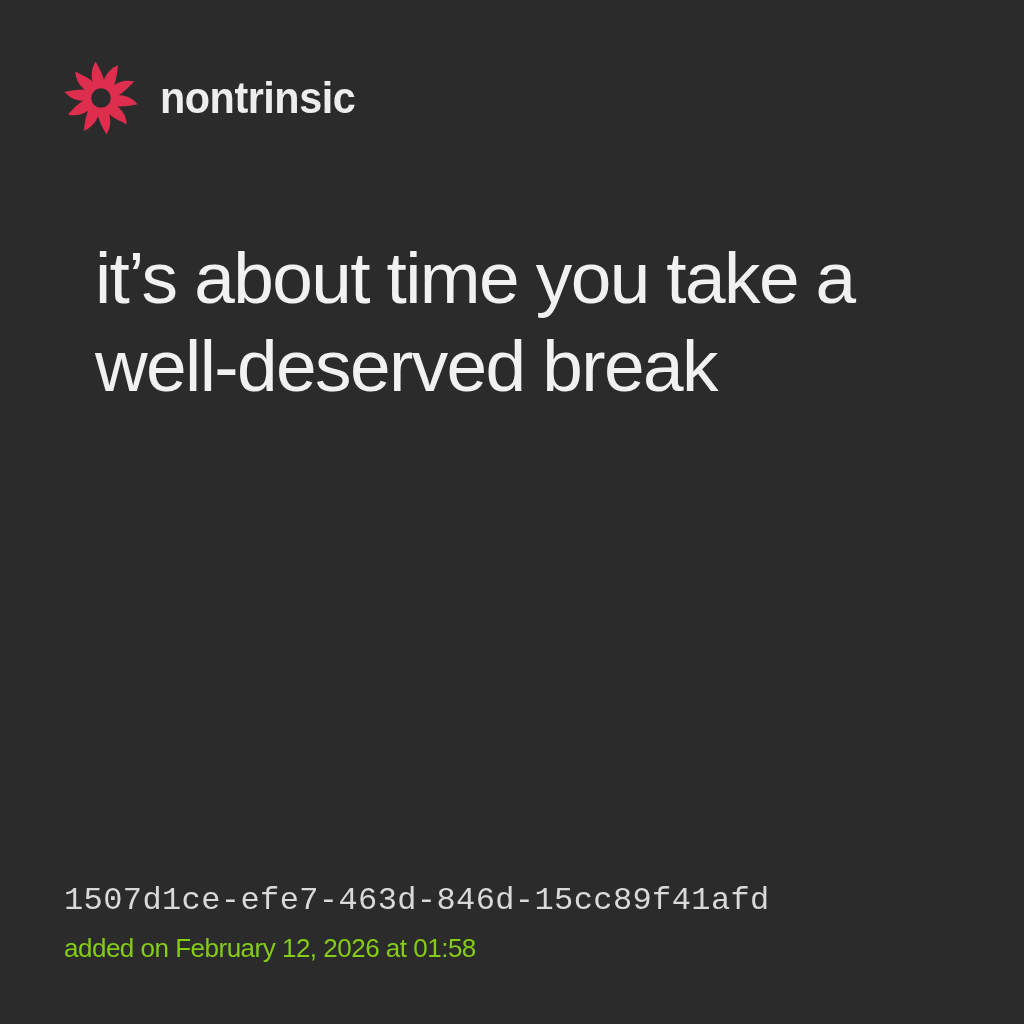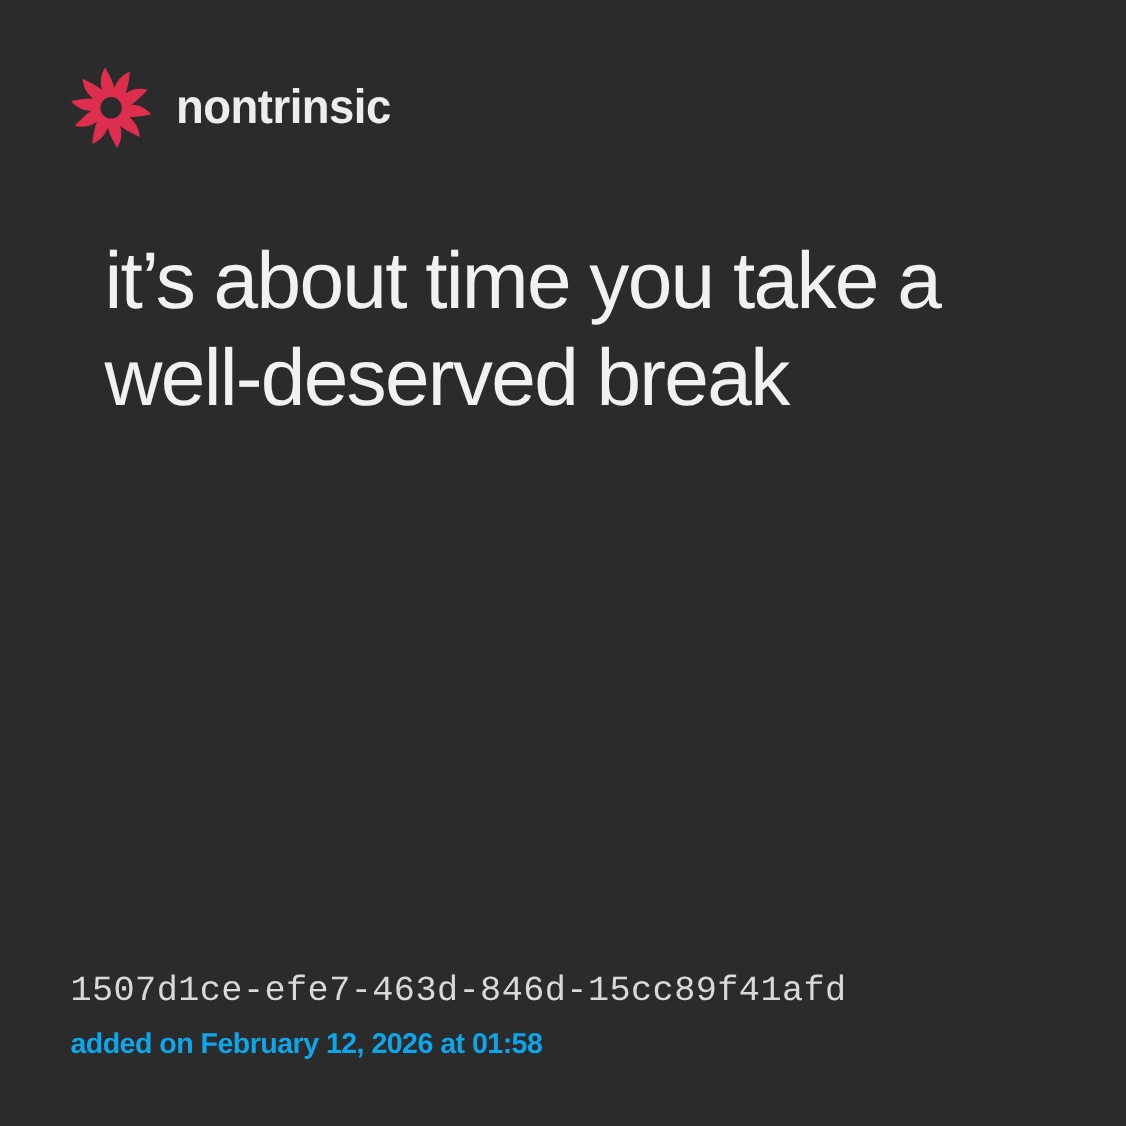--- a/index.html
+++ b/index.html
@@ -16,20 +16,21 @@
     -webkit-font-smoothing: antialiased;
   }
 
   .card {
     position: absolute;
     inset: 0;
     box-sizing: border-box;
     padding: 58px 64px 56px 64px;
     display: flex;
     flex-direction: column;
+    gap: 22px;
   }
 
   
   .brand {
     display: flex;
     align-items: center;
     gap: 20px;
     height: 80px;
     flex: 0 0 auto;
   }
@@ -80,23 +81,23 @@
     font-family: "Liberation Mono", "DejaVu Sans Mono", monospace;
     font-size: 32px;
     letter-spacing: 0.4px;
     color: #d9d9d9;
     line-height: 1.5;
     white-space: nowrap;
   }
   .meta-date {
     font-family: "Liberation Sans", sans-serif;
     font-size: 26px;
-    font-weight: 700;
+    font-weight: 400;
     letter-spacing: -0.5px;
-    color: #0ea5e9;
+    color: #84cc16;
     line-height: 1.45;
     margin-top: 5px;
     white-space: nowrap;
   }
 </style>
 </head>
 <body>
 
 <div class="card">
 

